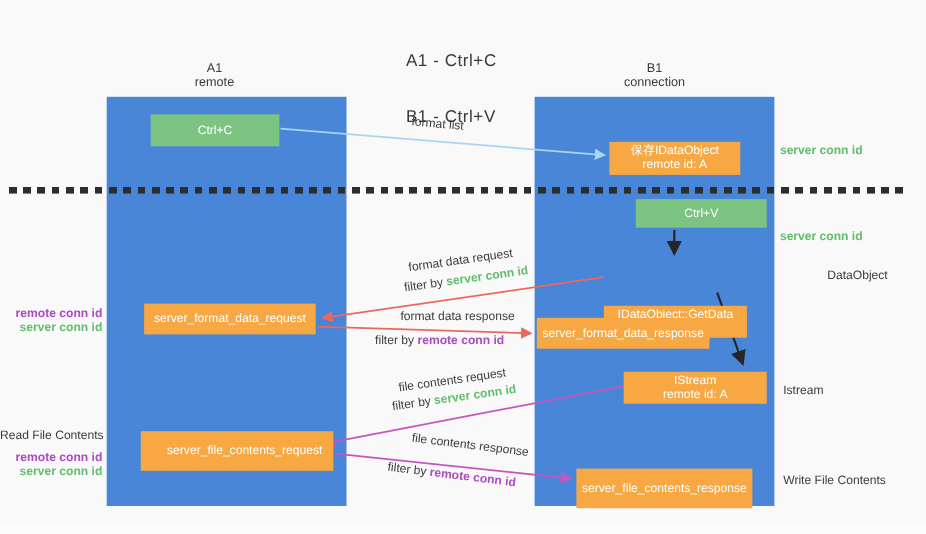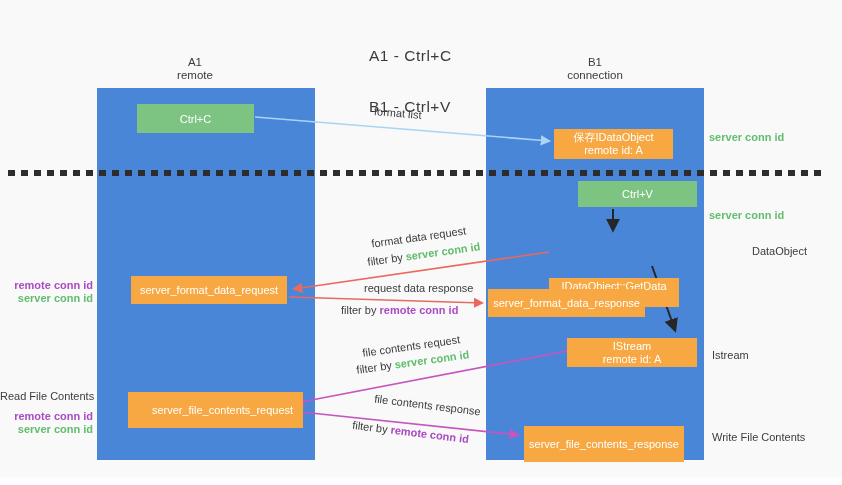--- a/index.html
+++ b/index.html
@@ -143,21 +143,21 @@
     <span>server_file_contents_response</span>
   </div>
 
   <div class="abs edge-label rot-small" style="left:374px;top:107px;">format list</div>
 
   <div class="abs edge-label rot-neg" style="left:371px;top:231px;">format data request</div>
   <div class="abs edge-label rot-neg" style="left:367px;top:248px;">
     <span>filter by </span><span class="key-green">server conn id</span>
   </div>
 
-  <div class="abs edge-label" style="left:364px;top:282px;">request data response</div>
+  <div class="abs edge-label" style="left:364px;top:282px;">format data response</div>
   <div class="abs edge-label" style="left:341px;top:304px;">
     <span>filter by </span><span class="key-purple">remote conn id</span>
   </div>
 
   <div class="abs edge-label rot-neg" style="left:362px;top:340px;">file contents request</div>
   <div class="abs edge-label rot-neg" style="left:356px;top:356px;">
     <span>filter by </span><span class="key-green">server conn id</span>
   </div>
 
   <div class="abs edge-label rot-pos" style="left:374px;top:399px;">file contents response</div>

